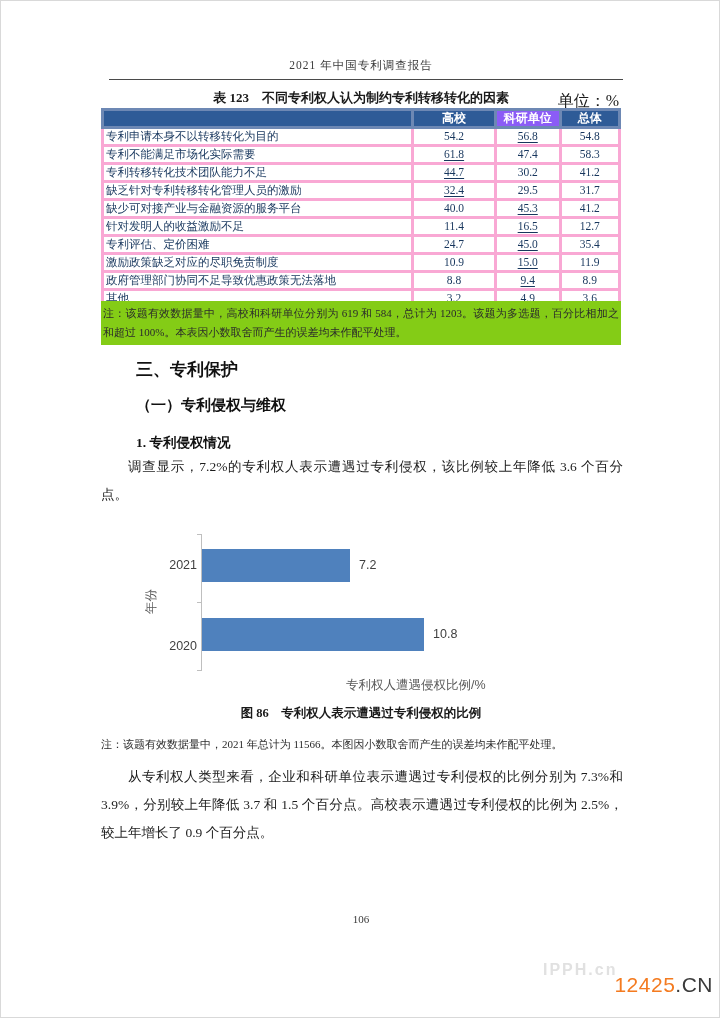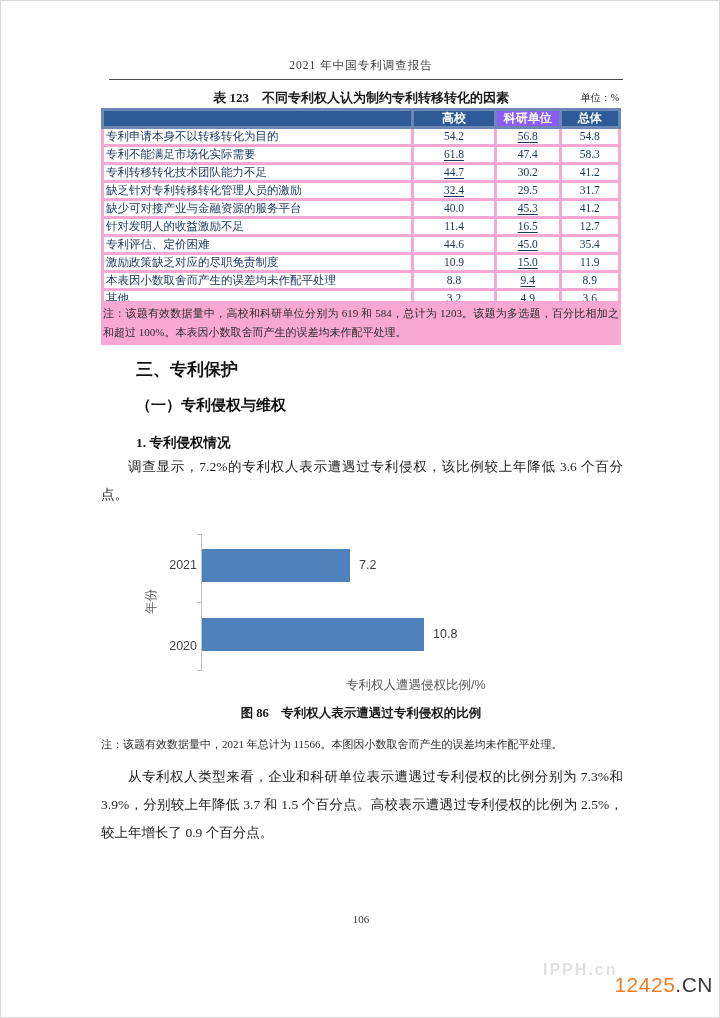--- a/index.html
+++ b/index.html
@@ -19,21 +19,21 @@
     position: absolute; top: 57px; left: 100px; width: 520px;
     text-align: center; font-size: 11.5px; color: #3a3a3a; letter-spacing: 1px;
   }
   .header-rule {
     position: absolute; top: 78px; left: 108px; width: 514px;
     border-top: 1.5px solid #4a4a4a;
   }
   
   .table-caption-row { position: absolute; top: 88px; left: 100px; width: 520px; height: 16px; }
   .table-caption { text-align: center; font-size: 13px; font-weight: bold; color: #1a1a1a; }
-  .unit-label { position: absolute; right: 2px; top: 2px; font-size: 10px; color: #1a1a1a; }
+  .unit-label { position: absolute; right: 2px; top: 2px; font-size: 16px; color: #1a1a1a; }
   
   .data-table {
     position: absolute; top: 107px; left: 100px; width: 520px;
     border-collapse: collapse; table-layout: fixed;
     font-size: 11.5px; color: #17365d;
   }
   .data-table th, .data-table td {
     border: 3px solid #f9a8d4; text-align: center; vertical-align: middle;
     padding: 1px 2px; height: 15.5px; line-height: 13px;
   }
@@ -42,21 +42,21 @@
     font-size: 12px; height: 18px; border-color: #6d88b4;
   }
   .data-table .factor-cell { text-align: left; }
   .underlined { text-decoration: underline; text-underline-offset: 2px; }
   .data-table .total-row td {
     background: #95b3d7; font-weight: bold; color: #17365d; height: 16px;
   }
   
   .table-note {
     position: absolute; top: 300px; left: 100px; width: 520px;
-    background: #f9a8d4; font-size: 11px; line-height: 19px;
+    background: #84cc16; font-size: 11px; line-height: 19px;
     color: #2b2b2b; text-align: justify; padding: 3px 2px;
   }
   
   .h1 { position: absolute; top: 357px; left: 135px; font-size: 17px; font-weight: bold; color: #111; }
   .h2 { position: absolute; top: 395px; left: 135px; font-size: 15px; font-weight: bold; color: #111; }
   .h3 { position: absolute; top: 433px; left: 135px; font-size: 13.5px; font-weight: bold; color: #111; }
   
   .para {
     position: absolute; left: 100px; width: 522px;
     font-size: 13.5px; line-height: 28px; text-align: justify;
@@ -162,32 +162,32 @@
           <td><span>41.2</span></td>
         </tr>
         <tr>
           <td class="factor-cell">针对发明人的收益激励不足</td>
           <td><span>11.4</span></td>
           <td><span class="underlined">16.5</span></td>
           <td><span>12.7</span></td>
         </tr>
         <tr>
           <td class="factor-cell">专利评估、定价困难</td>
-          <td><span>44.6</span></td>
+          <td><span>24.7</span></td>
           <td><span class="underlined">45.0</span></td>
           <td><span>35.4</span></td>
         </tr>
         <tr>
           <td class="factor-cell">激励政策缺乏对应的尽职免责制度</td>
           <td><span>10.9</span></td>
           <td><span class="underlined">15.0</span></td>
           <td><span>11.9</span></td>
         </tr>
         <tr>
-          <td class="factor-cell">本表因小数取舍而产生的误差均未作配平处理</td>
+          <td class="factor-cell">政府管理部门协同不足导致优惠政策无法落地</td>
           <td><span>8.8</span></td>
           <td><span class="underlined">9.4</span></td>
           <td><span>8.9</span></td>
         </tr>
         <tr>
           <td class="factor-cell">其他</td>
           <td><span>3.2</span></td>
           <td><span>4.9</span></td>
           <td><span>3.6</span></td>
         </tr>

